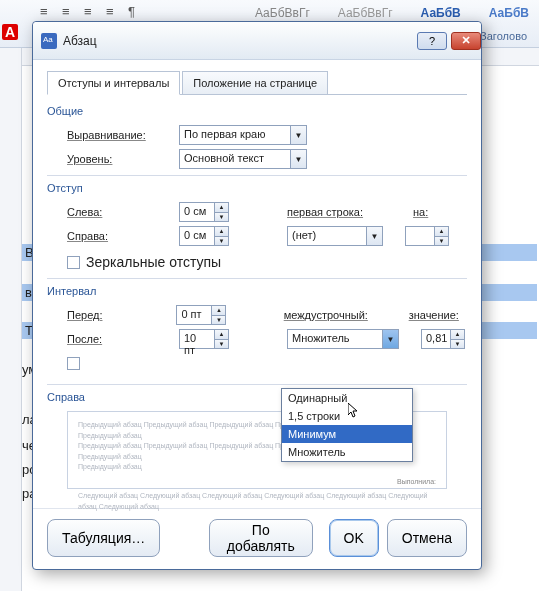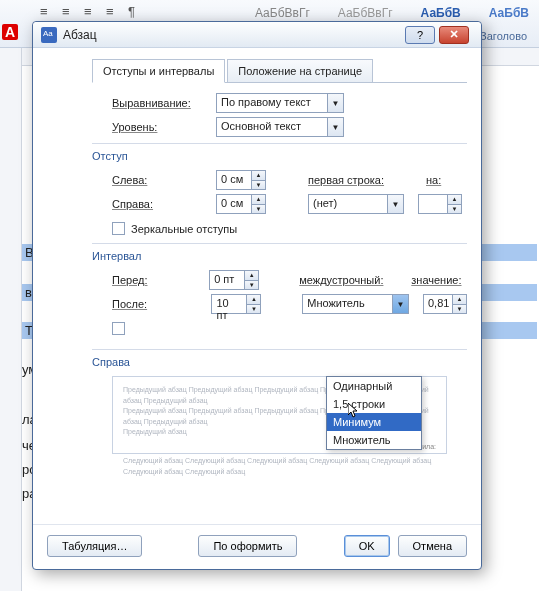--- a/index.html
+++ b/index.html
@@ -11,47 +11,47 @@
 .bg-ribbon .styles span { padding: 2px 4px; }
 .bg-ribbon .s1 { color: #888; } .bg-ribbon .s2 { color: #999; } .bg-ribbon .s3 { color: #2a5db0; font-weight: bold; } .bg-ribbon .s4 { color: #4a7ac8; font-weight: bold; }
 .bg-ribbon .lbl { position: absolute; top: 30px; right: 12px; font-size: 11px; color: #4a6a9a; }
 .bg-red { position: absolute; top: 24px; left: 2px; width: 16px; height: 16px; background: #d00; color: #fff; font-size: 14px; text-align: center; font-weight: bold; border-radius: 2px; }
 .bg-ruler { position: absolute; top: 48px; left: 22px; right: 0; height: 18px; background: #f3f5f9; border-bottom: 1px solid #d0d6e0; }
 .bg-leftstrip { position: absolute; top: 48px; left: 0; width: 22px; bottom: 0; background: #f3f5f9; border-right: 1px solid #d0d6e0; }
 .bg-doc { position: absolute; top: 66px; left: 22px; right: 0; bottom: 0; background: #fff; }
 .bg-text { position: absolute; left: 0; font-size: 13px; color: #222; }
 .bg-hl { background: #a8c8f0; padding: 1px 3px; }
 .dialog { position: absolute; top: 21px; left: 32px; width: 450px; height: 549px; background: #fff; border: 1px solid #4a6a9a; border-radius: 4px; box-shadow: 4px 4px 16px rgba(0,0,0,.35); display: flex; flex-direction: column; }
-.titlebar { height: 26px; background: linear-gradient(#fdfefe,#e2eaf3); border-bottom: 1px solid #c8d4e4; border-radius: 4px 4px 0 0; display: flex; align-items: center; padding: 0 12px 0 8px; }
+.titlebar { height: 38px; background: linear-gradient(#fdfefe,#e2eaf3); border-bottom: 1px solid #c8d4e4; border-radius: 4px 4px 0 0; display: flex; align-items: center; padding: 0 0 0 8px; }
 .titlebar .icon { width: 16px; height: 16px; background: #3a6abf; border-radius: 2px; margin-right: 6px; position: relative; }
 .titlebar .icon::before { content:"Aa"; position:absolute; font-size:8px; color:#fff; left:2px; top:2px; }
 .titlebar .t { font-size: 12px; color: #222; flex: 1; }
 .titlebar button { width: 30px; height: 18px; margin-left: 4px; border-radius: 3px; border: 1px solid #5a7ab2; background: linear-gradient(#e8eef7,#cfdcee); font-size: 11px; cursor: pointer; }
 .titlebar .close { background: linear-gradient(#e88a7a,#c7432f); color: #fff; border-color: #a03020; font-weight: bold; }
-.body { flex: 1; padding: 10px 14px 10px 14px; font-size: 11px; color: #222; position: relative; margin-left: 45px; }
+.body { flex: 1; padding: 10px 14px 10px 14px; font-size: 11px; color: #222; position: relative; }
 .tabs { display: flex; border-bottom: 1px solid #b8c4d6; margin-bottom: 10px; }
 .tab { padding: 5px 10px; border: 1px solid #b8c4d6; background: linear-gradient(#f8fafd,#e8eef5); font-size: 11px; cursor: pointer; position: relative; top: 1px; margin-right: 2px; }
 .tab.active { background: #fff; border-bottom-color: #fff; }
 .section-label { color: #2a5596; font-size: 11px; margin: 6px 0 8px 0; }
-.row { display: flex; align-items: center; margin: 4px 0 4px 20px; gap: 8px; }
+.row { display: flex; align-items: center; margin: 4px 0 4px 20px; gap: 16px; }
 .label { width: 96px; font-size: 11px; }
 .label-u { text-decoration: underline; text-decoration-color: #888; }
 .combo, .spin { display: inline-flex; border: 1px solid #8fa1bc; background: #fff; height: 20px; font-size: 11px; }
 .combo .v { padding: 2px 4px; flex: 1; overflow: hidden; white-space: nowrap; }
 .combo .arr { width: 16px; background: linear-gradient(#f4f7fb,#dde6f2); border-left: 1px solid #8fa1bc; display: flex; align-items: center; justify-content: center; font-size: 8px; cursor: pointer; }
 .spin .v { padding: 2px 4px; width: 34px; }
 .spin .btns { width: 14px; display: flex; flex-direction: column; border-left: 1px solid #8fa1bc; }
 .spin .btns div { flex: 1; background: linear-gradient(#f4f7fb,#dde6f2); font-size: 6px; display: flex; align-items: center; justify-content: center; cursor: pointer; }
 .spin .btns div:first-child { border-bottom: 1px solid #8fa1bc; }
-.chk { display: flex; align-items: center; gap: 6px; margin: 8px 0 8px 20px; font-size: 11px; }
+.chk { display: flex; align-items: center; gap: 6px; margin: 8px 0 8px 20px; font-size: 14px; }
 .chk-box { width: 13px; height: 13px; border: 1px solid #8fa1bc; background: #fff; }
 .sep { height: 1px; background: #d4dbe8; margin: 6px 0; }
 .preview-box { margin: 6px 20px 0 20px; border: 1px solid #c8d2e2; height: 78px; padding: 8px 10px; background: #fff; font-size: 7px; color: #b0b6c0; line-height: 1.5; }
 .btnrow { display: flex; gap: 8px; padding: 10px 14px 12px 14px; border-top: 1px solid #e0e5ee; }
-.btn { height: 22px; padding: 0 14px; border: 1px solid #8fa1bc; border-radius: 3px; background: linear-gradient(#fdfefe,#e4ebf4); font-size: 11px; cursor: pointer; }
+.btn { height: 38px; padding: 0 14px; border: 1px solid #8fa1bc; border-radius: 8px; background: linear-gradient(#fdfefe,#e4ebf4); font-size: 14px; cursor: pointer; }
 .btn.primary { border-color: #5a8fd8; box-shadow: 0 0 0 1px #a8c8ec inset; }
 .dropdown { position: absolute; border: 1px solid #6a7f9f; background: #fff; box-shadow: 2px 2px 6px rgba(0,0,0,.2); z-index: 10; font-size: 11px; }
 .dropdown div { padding: 3px 6px; cursor: pointer; }
 .dropdown .sel { background: #316ac5; color: #fff; }
 .cursor-arrow { position: absolute; width: 12px; height: 16px; pointer-events: none; z-index: 100; }
 </style>
 </head>
 <body>
 
 <div class="bg-ribbon">
@@ -91,24 +91,25 @@
     <div class="t">Абзац</div>
     <button>?</button>
     <button class="close">✕</button>
   </div>
   <div class="body">
     <div class="tabs">
       <div class="tab active">Отступы и интервалы</div>
       <div class="tab">Положение на странице</div>
     </div>
 
+    <div class="section-label">Общие</div>
     <div class="row">
       <div class="label"><span class="label-u">Выравнивание:</span></div>
       <div class="combo" style="width:128px">
-        <div class="v">По правому текст</div>
+        <div class="v">По первая краю</div>
           <div class="arr">▼</div>
       </div>
     </div>
     <div class="row">
       <div class="label"><span class="label-u">Уровень:</span></div>
       <div class="combo" style="width:128px">
         <div class="v">Основной текст</div>
           <div class="arr">▼</div>
       </div>
     </div>
@@ -189,41 +190,41 @@
           <div class="btns">
             <div>▲</div>
             <div>▼</div>
           </div>
         </div>
     </div>
     <div class="chk">
       <div class="chk-box"></div>
     </div>
 
-    <div class="dropdown" style="left:248px;top:328px;width:96px">
+    <div class="dropdown" style="left:248px;top:328px;width:132px">
       <div>Одинарный</div>
       <div>1,5 строки</div>
       <div class="sel">Минимум</div>
       <div>Множитель</div>
     </div>
 
     <div class="sep" style="margin-top:14px"></div>
     <div class="section-label">Справа</div>
     <div class="preview-box">
       <div>Предыдущий абзац Предыдущий абзац Предыдущий абзац Предыдущий абзац Предыдущий абзац Предыдущий абзац</div>
       <div>Предыдущий абзац Предыдущий абзац Предыдущий абзац Предыдущий абзац Предыдущий абзац Предыдущий абзац</div>
       <div>Предыдущий абзац</div>
       <div style="text-align:right;color:#888;margin:4px 0">Выполнила:</div>
       <div>Следующий абзац Следующий абзац Следующий абзац Следующий абзац Следующий абзац Следующий абзац Следующий абзац</div>
     </div>
   </div>
   <div class="btnrow">
     <button class="btn">Табуляция…</button>
     <div style="width:40px"></div>
-    <button class="btn">По оформить</button>
+    <button class="btn">По добавлять</button>
     <div style="flex:1"></div>
     <button class="btn primary">OK</button>
     <button class="btn">Отмена</button>
   </div>
 </div>
 
 <svg class="cursor-arrow" style="left:348px;top:403px" viewBox="0 0 12 16">
     <path d="M0 0 L0 12 L3 9 L5 14 L7 13 L5 8 L9 8 Z" fill="#fff" stroke="#000" stroke-width="1"></path>
   </svg>
 

